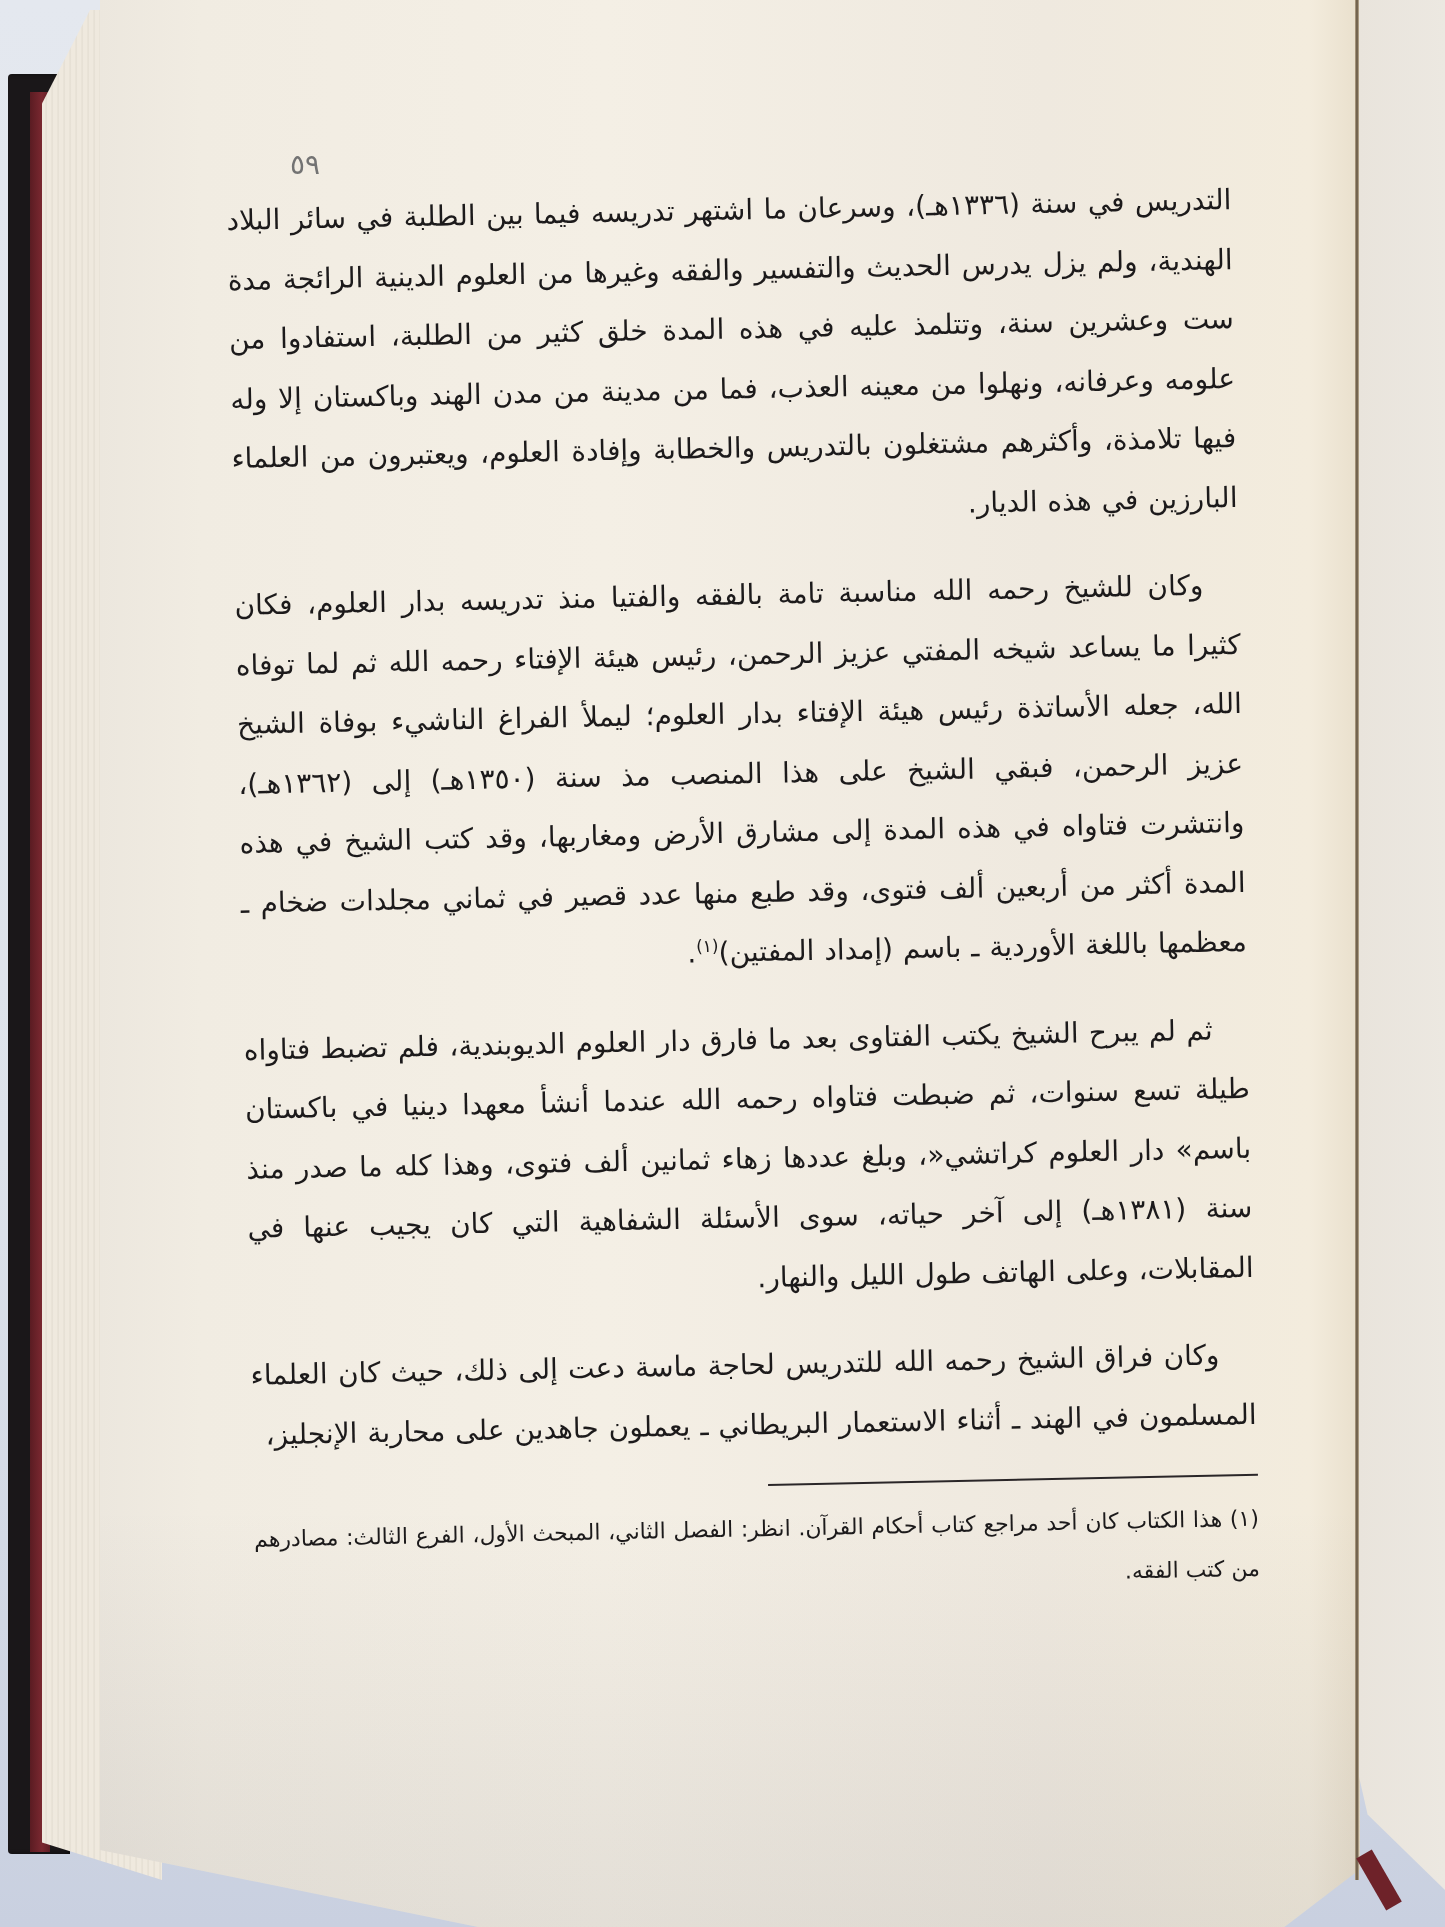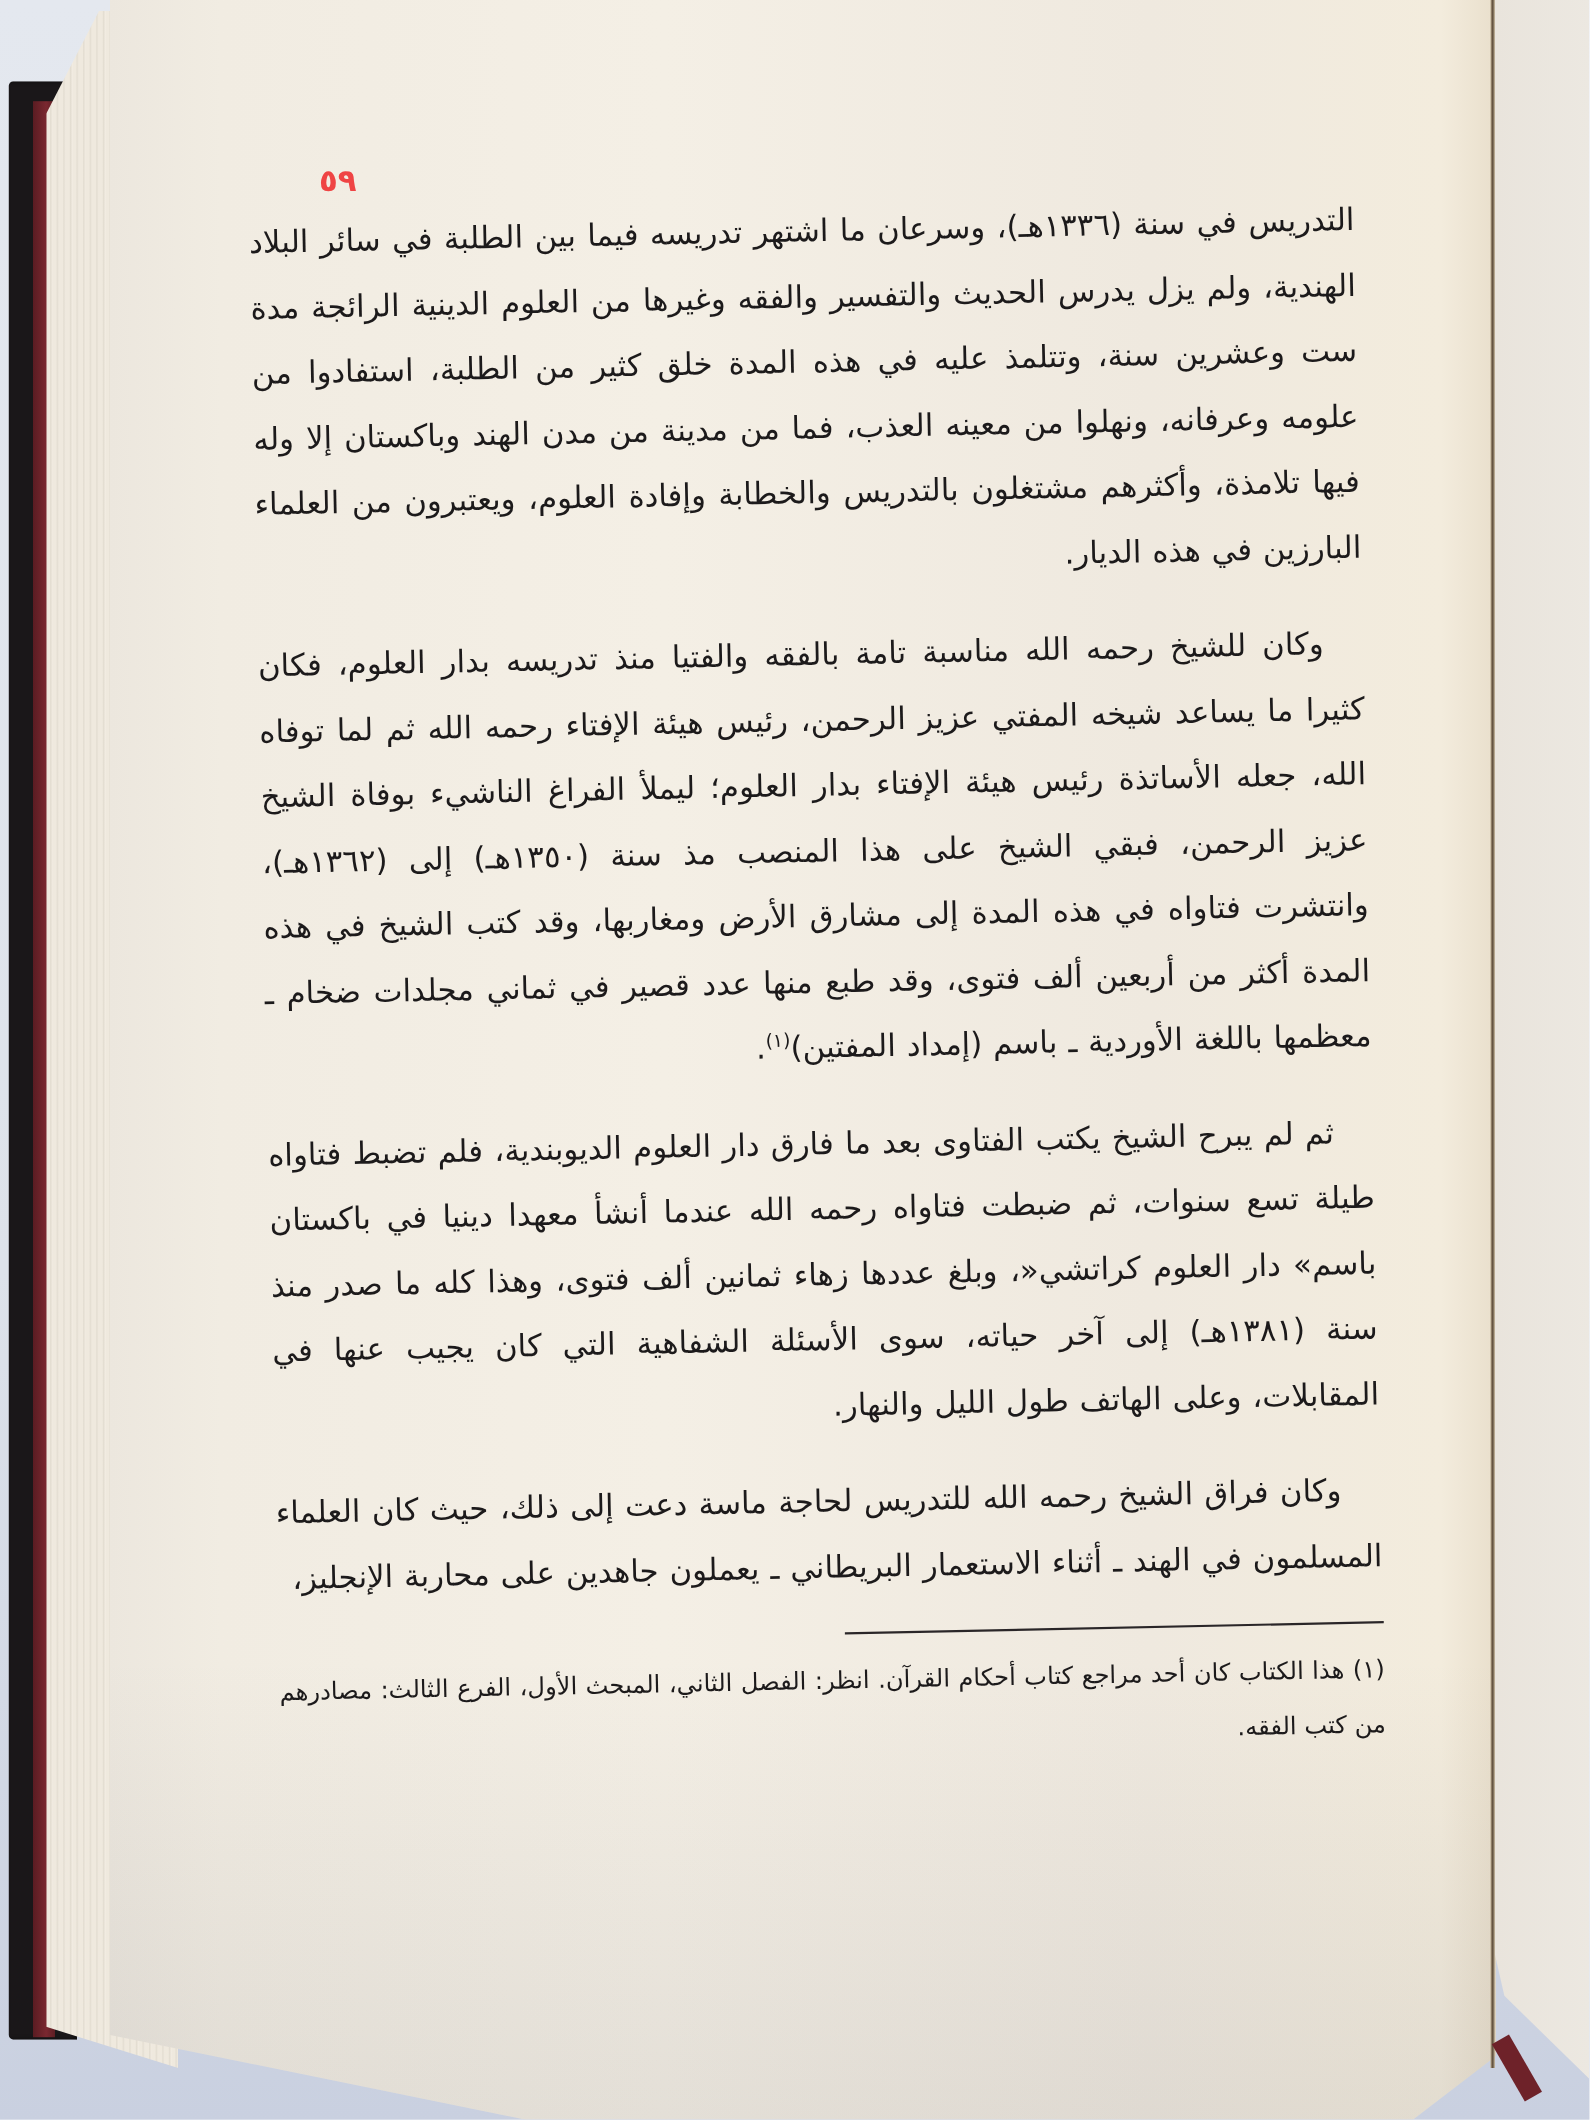--- a/index.html
+++ b/index.html
@@ -102,23 +102,22 @@
       color: #1c1a1b;
       transform: rotate(-1.2deg);
       transform-origin: top right;
     }
     .page-number {
       position: absolute;
       left: 290px;
       top: 148px;
       font-family: "DejaVu Sans", sans-serif;
       font-size: 28px;
-      color: #ef4444;
+      color: #737373;
       direction: rtl;
-      font-weight: bold;
     }
     .paragraph {
       font-family: "DejaVu Sans", sans-serif;
       font-size: 28px;
       line-height: 59.5px;
       text-align: justify;
       text-align-last: right;
       margin: 0;
       word-spacing: 1px;
     }

